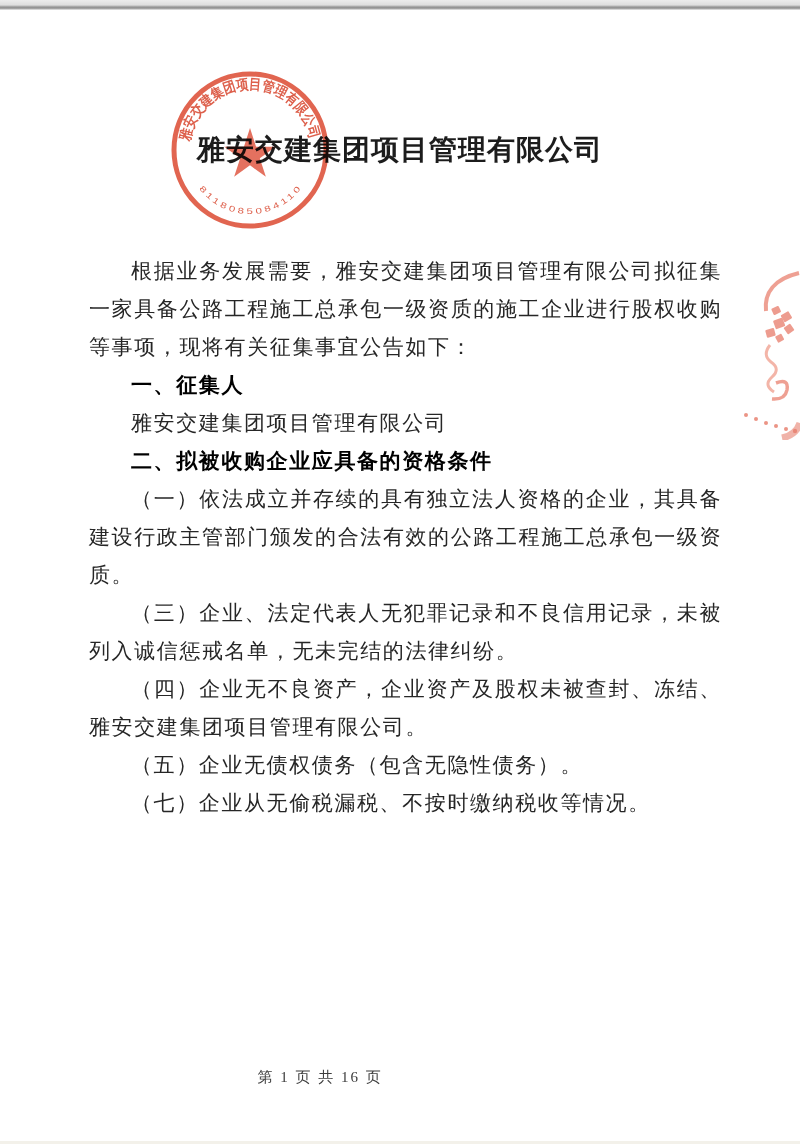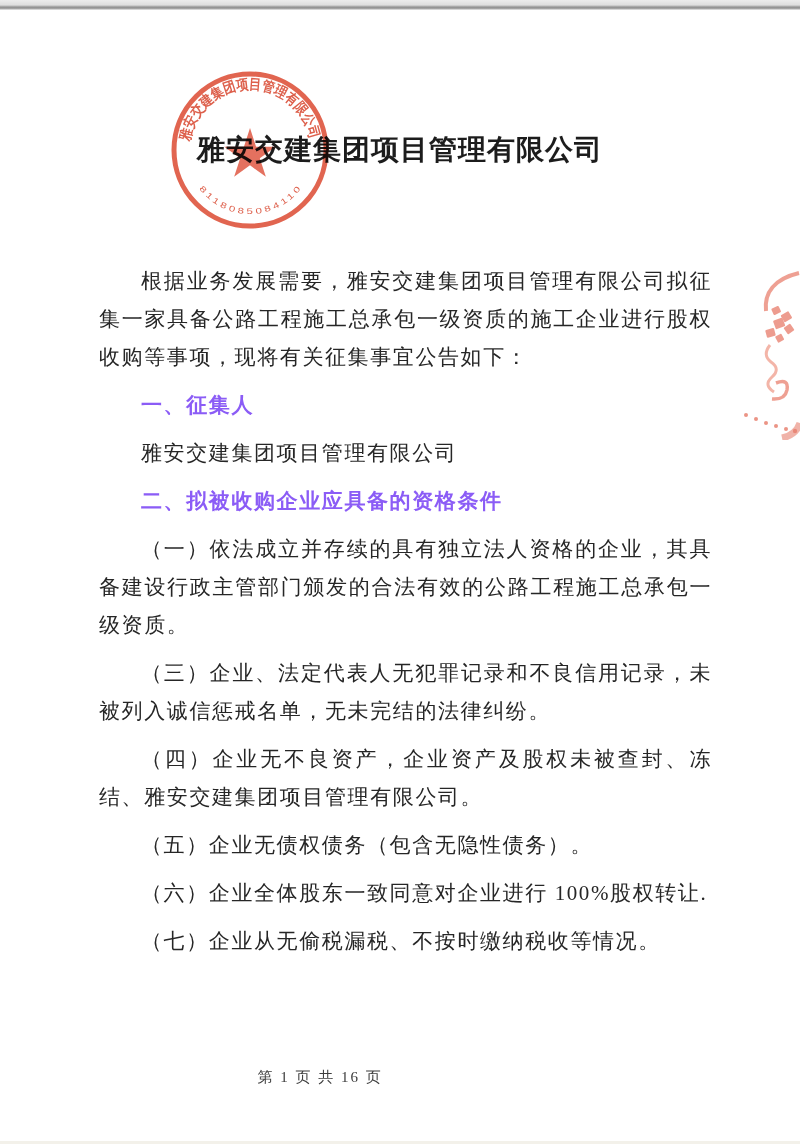--- a/index.html
+++ b/index.html
@@ -29,25 +29,25 @@
     z-index:1;
   }
   .doc-body {
     position:absolute; left:89px; top:252px; width:633px;
     font-size:21px; line-height:38px;
     letter-spacing:1.6px;
     color:#262626;
     text-align:justify;
     z-index:1;
   }
-  .doc-body p { margin:10px; text-indent:2em; }
+  .doc-body p { margin:0; text-indent:2em; }
   .heading {
     font-family:"Liberation Sans", sans-serif;
     font-weight:bold;
-    color:#8b5cf6;
+    color:#000000;
     text-indent:2em;
     margin:0;
   }
   .h-gap { margin-top:6px; }
   .item-gap { margin-top:11px; }
   .item-gap-sm { margin-top:2px; }
   .page-footer {
     position:absolute; top:1066px; left:0; width:640px;
     text-align:center;
     font-size:15px; line-height:22px;
@@ -120,17 +120,16 @@
 
 <div class="doc-body">
   <p>根据业务发展需要，雅安交建集团项目管理有限公司拟征集一家具备公路工程施工总承包一级资质的施工企业进行股权收购等事项，现将有关征集事宜公告如下：</p>
   <p class="heading h-gap">一、征集人</p>
   <p>雅安交建集团项目管理有限公司</p>
   <p class="heading h-gap">二、拟被收购企业应具备的资格条件</p>
   <p>（一）依法成立并存续的具有独立法人资格的企业，其具备建设行政主管部门颁发的合法有效的公路工程施工总承包一级资质。</p>
   <p class="item-gap">（三）企业、法定代表人无犯罪记录和不良信用记录，未被列入诚信惩戒名单，无未完结的法律纠纷。</p>
   <p class="item-gap">（四）企业无不良资产，企业资产及股权未被查封、冻结、雅安交建集团项目管理有限公司。</p>
   <p class="item-gap">（五）企业无债权债务（包含无隐性债务）。</p>
-  <p class="item-gap-sm">（六）企业全体股东一致同意对企业进行 100%股权转让.</p>
   <p class="item-gap-sm">（七）企业从无偷税漏税、不按时缴纳税收等情况。</p>
 </div>
 
 <div class="page-footer">第 1 页 共 16 页</div>
 
 </body></html>

